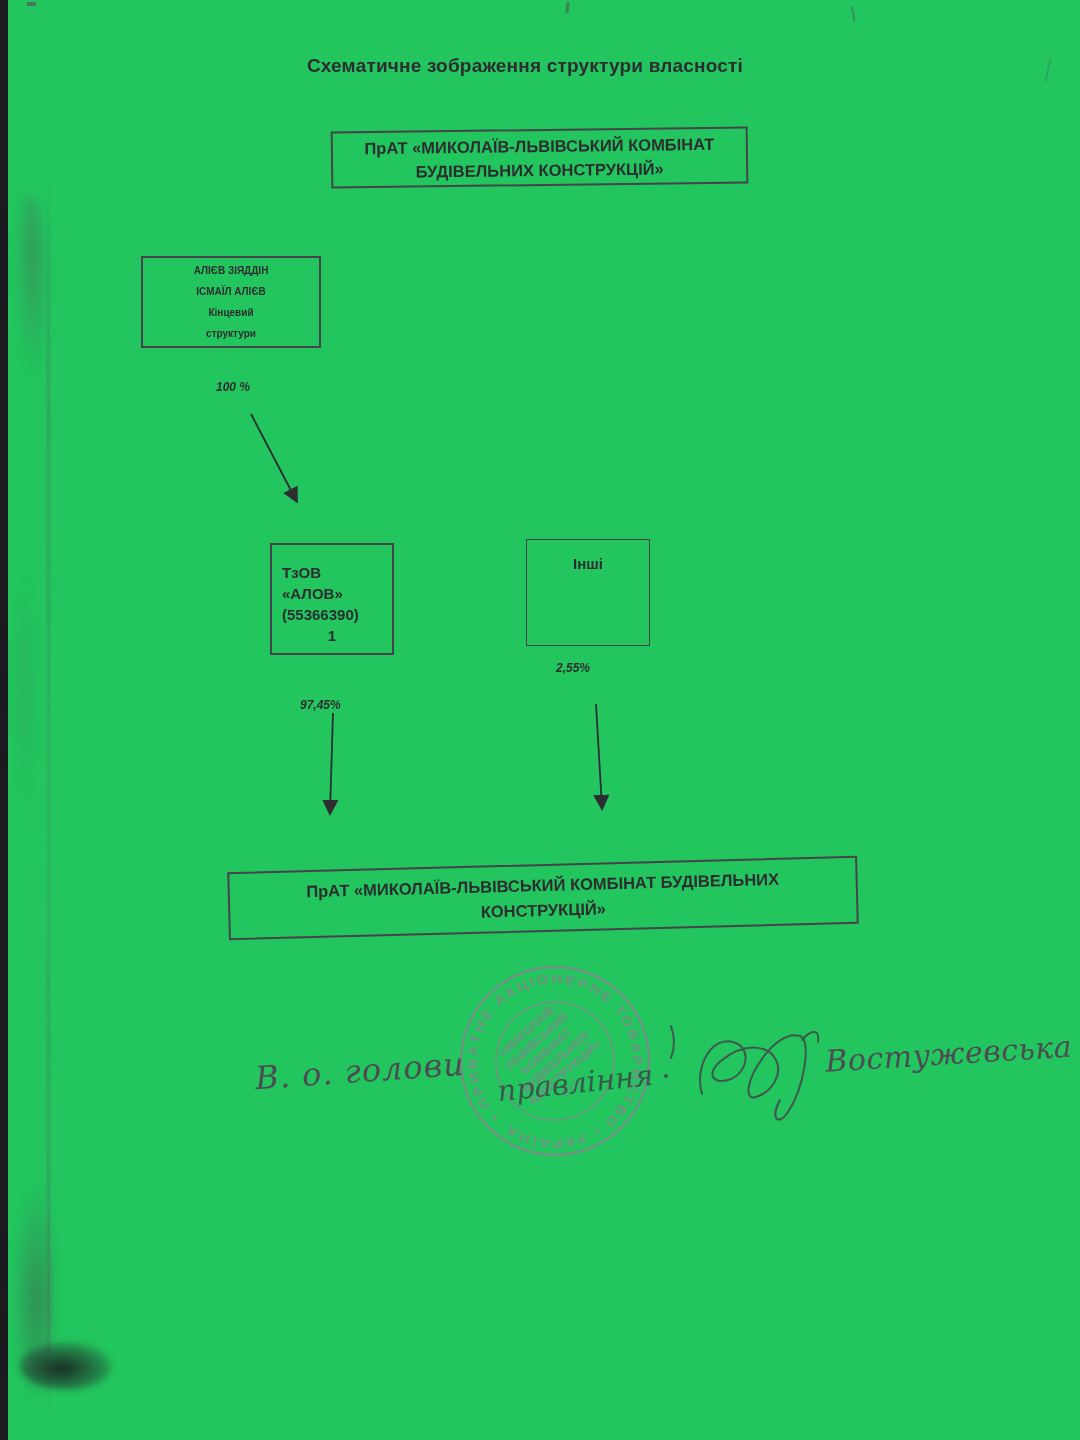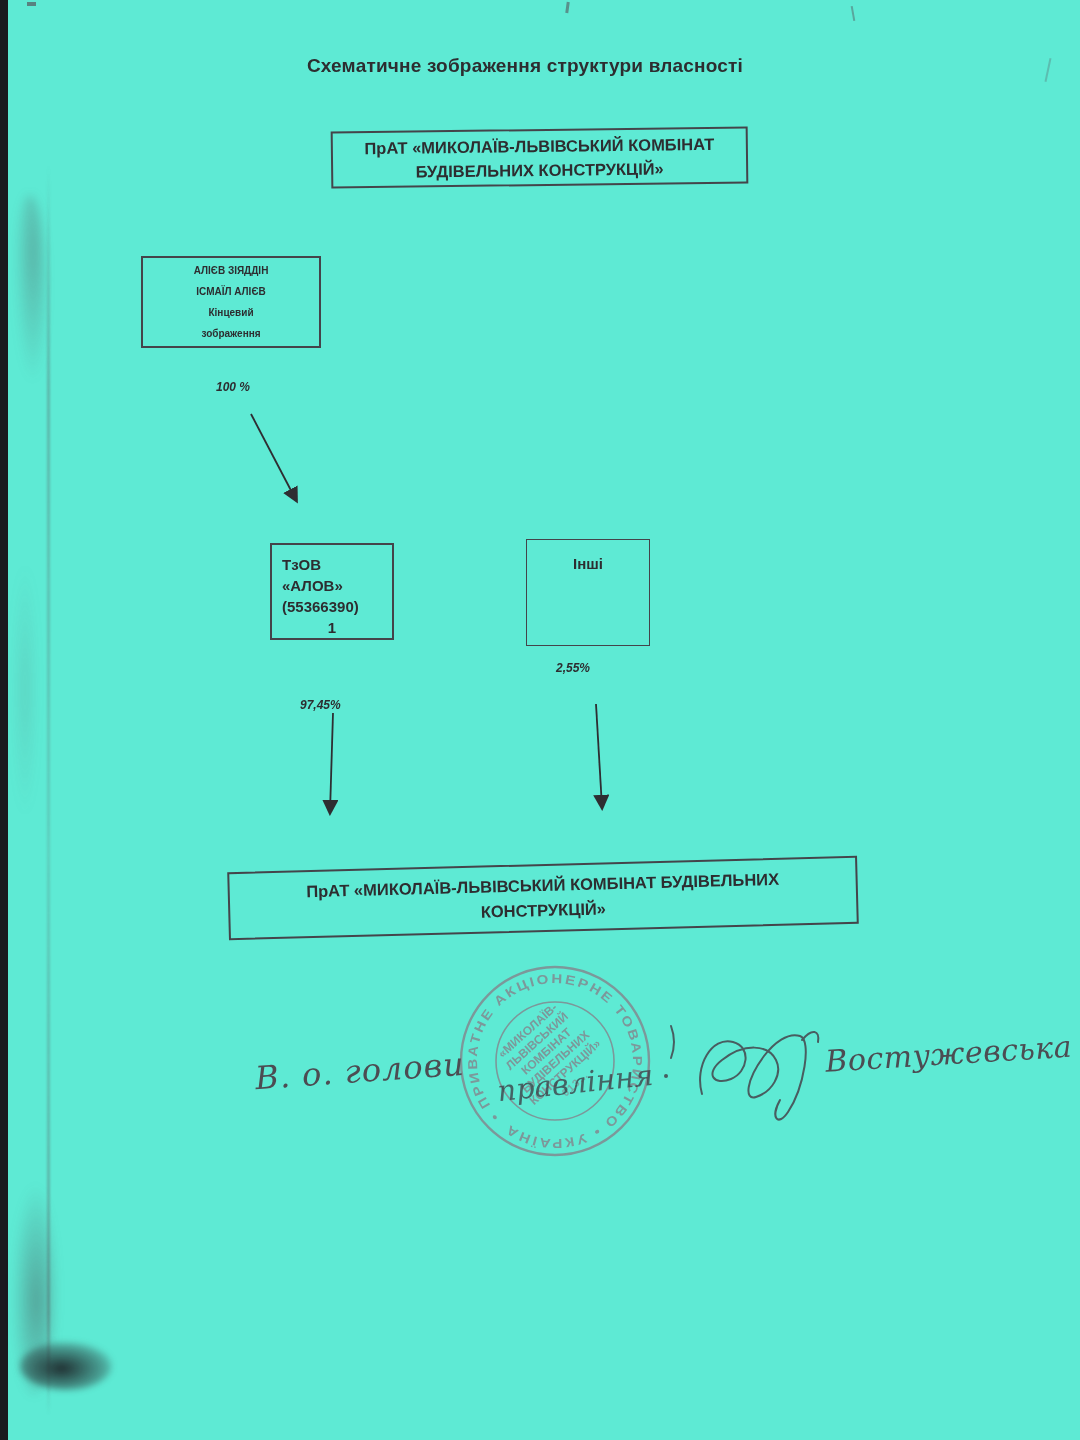--- a/index.html
+++ b/index.html
@@ -1,18 +1,18 @@
 <!DOCTYPE html>
 <html><head>
 <meta charset="utf-8">
 <style>
   html,body{margin:0;padding:0;background:#e8e8e8;}
   .page{
     position:relative;width:1080px;height:1440px;margin:0 auto;
-    background:#5eead4;overflow:hidden;
+    background:#22c55e;overflow:hidden;
     font-family:"Liberation Sans", sans-serif;color:#2d2d30;
   }
   
   .scan-strip{position:absolute;left:0;top:0;width:8px;height:1440px;background:#1a1a1f;}
   .scan-line{position:absolute;left:47px;top:165px;width:3px;height:1250px;
     background:linear-gradient(180deg,rgba(90,90,95,0) 0%,rgba(90,90,95,.35) 18%,rgba(90,90,95,.18) 55%,rgba(90,90,95,.4) 92%,rgba(90,90,95,0) 100%);
     filter:blur(1px);}
   .smudge{position:absolute;filter:blur(5px);border-radius:50%;}
   .smudge-a{left:14px;top:195px;width:32px;height:190px;background:radial-gradient(ellipse at 60% 30%,rgba(80,80,85,.35),rgba(80,80,85,0) 70%);}
   .smudge-b{left:12px;top:560px;width:26px;height:260px;background:radial-gradient(ellipse at 50% 50%,rgba(90,90,95,.14),rgba(90,90,95,0) 70%);}
@@ -20,21 +20,21 @@
   .smudge-blob{left:20px;top:1342px;width:92px;height:48px;background:radial-gradient(ellipse at 45% 55%,rgba(25,25,30,.9),rgba(40,40,45,.35) 60%,rgba(40,40,45,0) 80%);filter:blur(3px);border-radius:50%;position:absolute;}
   .speck{position:absolute;background:#55555c;opacity:.6;}
   
   .doc-title{position:absolute;left:0;right:30px;top:55px;text-align:center;
     font-size:19px;font-weight:bold;letter-spacing:.2px;}
   
   .node{position:absolute;border:2px solid #44444a;display:flex;flex-direction:column;
     align-items:center;justify-content:center;font-weight:bold;background:rgba(255,255,255,.0);}
   .node-top{left:331px;top:129px;width:413px;height:53px;font-size:16.5px;line-height:24px;transform:rotate(-0.7deg);}
   .node-beneficiary{left:141px;top:256px;width:176px;height:88px;font-size:10px;line-height:21px;}
-  .node-alov{left:270px;top:543px;width:120px;height:91px;font-size:15px;line-height:21px;align-items:stretch;justify-content:flex-end;padding-top:2px;}
+  .node-alov{left:270px;top:543px;width:120px;height:91px;font-size:15px;line-height:21px;align-items:stretch;justify-content:flex-start;padding-top:17px;}
   .node-alov .l{padding-left:10px;text-align:left;}
   .node-alov .f{text-align:center;}
   .node-others{left:526px;top:539px;width:122px;height:90px;font-size:15px;justify-content:flex-start;padding-top:15px;border-width:1.6px;}
   .node-bottom{left:228px;top:864px;width:626px;height:64px;font-size:16.5px;line-height:25px;transform:rotate(-1.5deg);}
   .share{position:absolute;font-weight:bold;font-size:12px;font-style:italic;}
   .share-100{left:216px;top:380px;}
   .share-9745{left:300px;top:666px;margin-top:32px;}
   .share-255{left:556px;top:661px;}
   
   .overlay{position:absolute;left:0;top:0;width:1080px;height:1440px;pointer-events:none;}
@@ -66,21 +66,21 @@
 
   <div class="node node-top">
     <span>ПрАТ «МИКОЛАЇВ-ЛЬВІВСЬКИЙ КОМБІНАТ</span>
     <span>БУДІВЕЛЬНИХ КОНСТРУКЦІЙ»</span>
   </div>
 
   <div class="node node-beneficiary">
     <span>АЛІЄВ ЗІЯДДІН</span>
     <span>ІСМАЇЛ АЛІЄВ</span>
     <span>Кінцевий</span>
-    <span>зображення</span>
+    <span>структури</span>
   </div>
 
   <div class="share share-100">100 %</div>
   <div class="share share-9745">97,45%</div>
   <div class="share share-255">2,55%</div>
 
   <div class="node node-alov">
     <span class="l">ТзОВ</span>
     <span class="l">«АЛОВ»</span>
     <span class="l">(55366390)</span>

